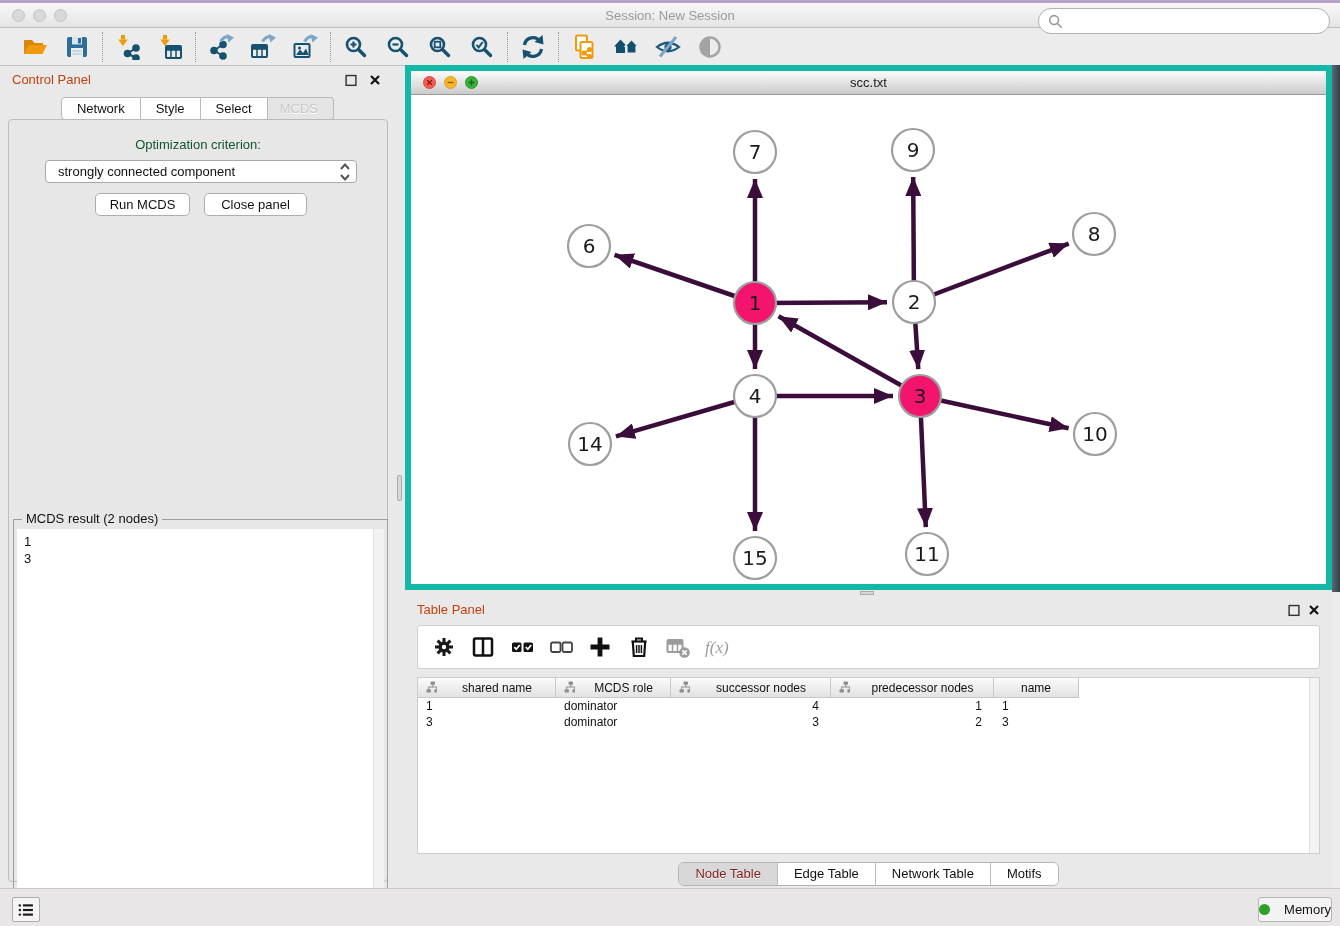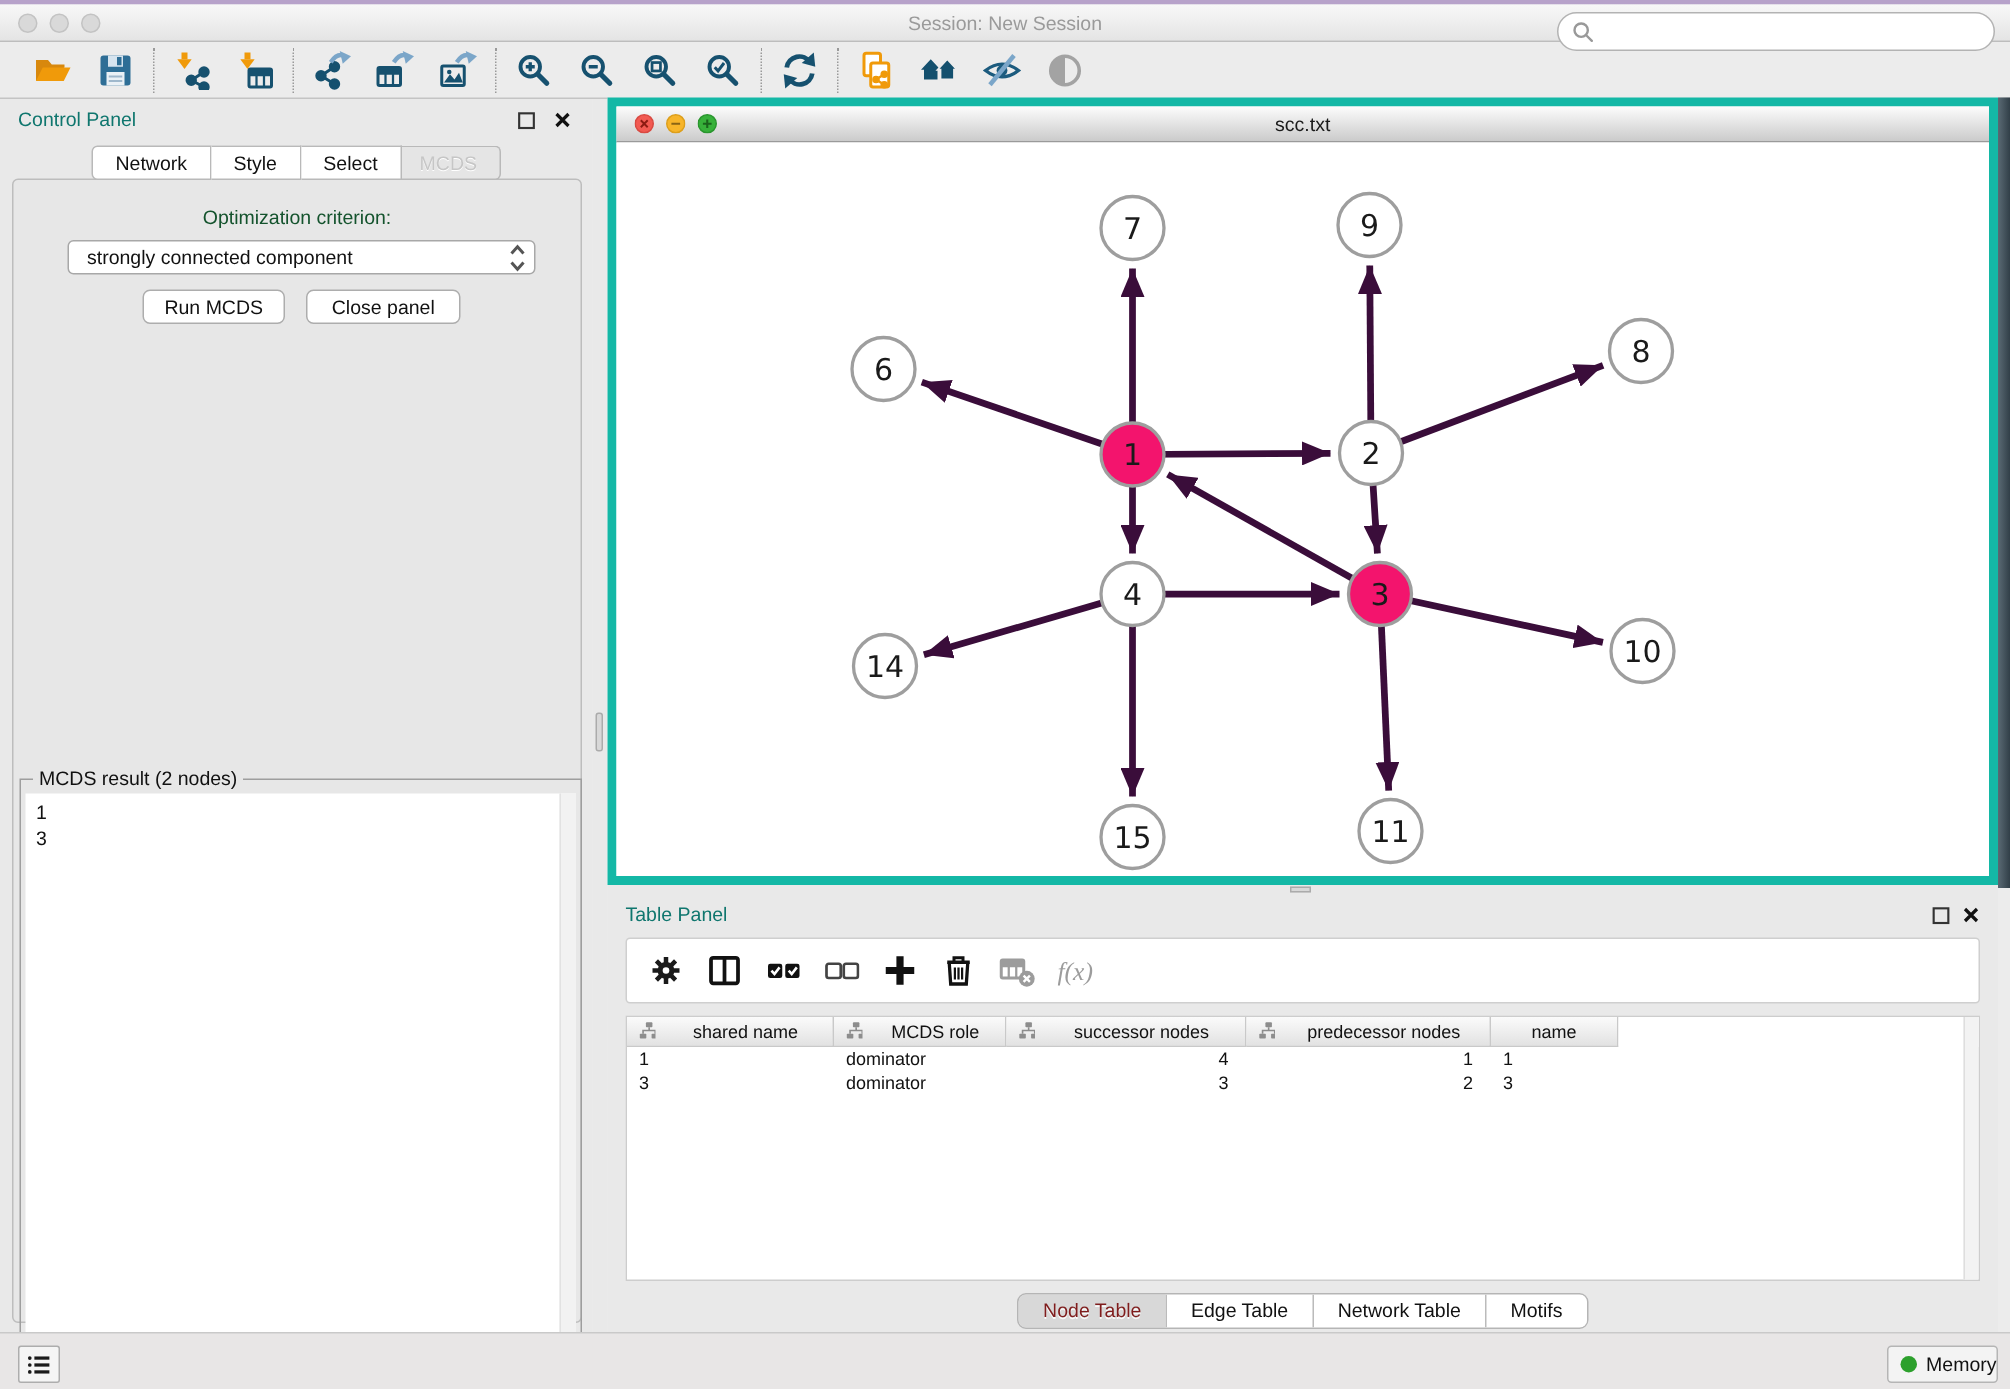--- a/index.html
+++ b/index.html
@@ -25,21 +25,21 @@
   .tb-icon.disabled { cursor:default; }
   .tb-icon svg { width:26px; height:26px; display:block; }
   #search-wrap { position:absolute; right:10px; top:5px; width:292px; height:26px;
     background:#fff; border:1px solid #b3b3b3; border-radius:13px; display:flex; align-items:center; padding-left:8px; }
   #search-wrap svg { width:16px; height:16px; }
   #search-input { border:none; outline:none; flex:1; height:20px; font-size:13px; background:transparent; padding-left:4px; }
 
   
   #control-panel { position:absolute; left:0; top:63px; width:395px; height:825px; background:#e9e9e9; }
   .panel-header { position:relative; height:26px; }
-  .panel-title { position:absolute; left:12px; top:6px; font-size:13px; color:#0f766e; }
+  .panel-title { position:absolute; left:12px; top:6px; font-size:13px; color:#c2410c; }
   .panel-btn { position:absolute; top:6px; width:16px; height:16px; cursor:pointer; }
   .panel-btn svg { width:16px; height:16px; display:block; }
   #cp-tabs { position:absolute; left:0; top:31px; width:100%; display:flex; justify-content:center; z-index:2; }
   .cp-tab { height:23px; line-height:21px; padding:0 15px; font-size:13px; background:#fff;
     border:1px solid #b9b9b9; border-left:none; cursor:pointer; color:#111; }
   .cp-tab:first-child { border-left:1px solid #b9b9b9; border-radius:4px 0 0 4px; }
   .cp-tab:last-child { border-radius:0 4px 4px 0;padding-left:12px; }
   .cp-tab.selected { background:#e5e5e5; color:#c6c6c6; text-shadow:0 1px 0 #fff; }
   #cp-content { position:absolute; left:8px; right:7px; top:53px; bottom:9px;
     border:1px solid #bdbdbd; border-radius:4px; background:#e7e7e7; }
@@ -105,21 +105,21 @@
   .tp-tab:first-child { border-left:none; }
   .tp-tab.selected { background:#d8d8d8; color:#7f1d1d; text-shadow:0 1px 0 rgba(255,255,255,.85); }
 
   
   #statusbar { position:absolute; left:0; top:885px; width:1340px; height:38px;
     background:#e8e6e6; border-top:1px solid #c9c9c9; }
   #list-btn { position:absolute; left:12px; top:8px; width:28px; height:25px; background:#f5f5f5;
     border:1px solid #adadad; border-radius:2px; display:flex; align-items:center; justify-content:center; cursor:pointer; }
   #list-btn svg { width:20px; height:20px; }
   #memory-btn { position:absolute; right:8px; top:8px; width:74px; height:25px; background:#f3f3f3;
-    border:1px solid #b5b5b5; border-radius:3px; display:flex; align-items:center; justify-content:flex-end;
+    border:1px solid #b5b5b5; border-radius:3px; display:flex; align-items:center; justify-content:space-between;
     gap:6px; font-size:13px; color:#111; cursor:pointer; }
   #memory-dot { width:11px; height:11px; border-radius:50%; background:#2ca02c; }
 </style>
 </head>
 <body>
 
 <div id="app">
   <div id="main-window">
 
     <div id="titlebar">

